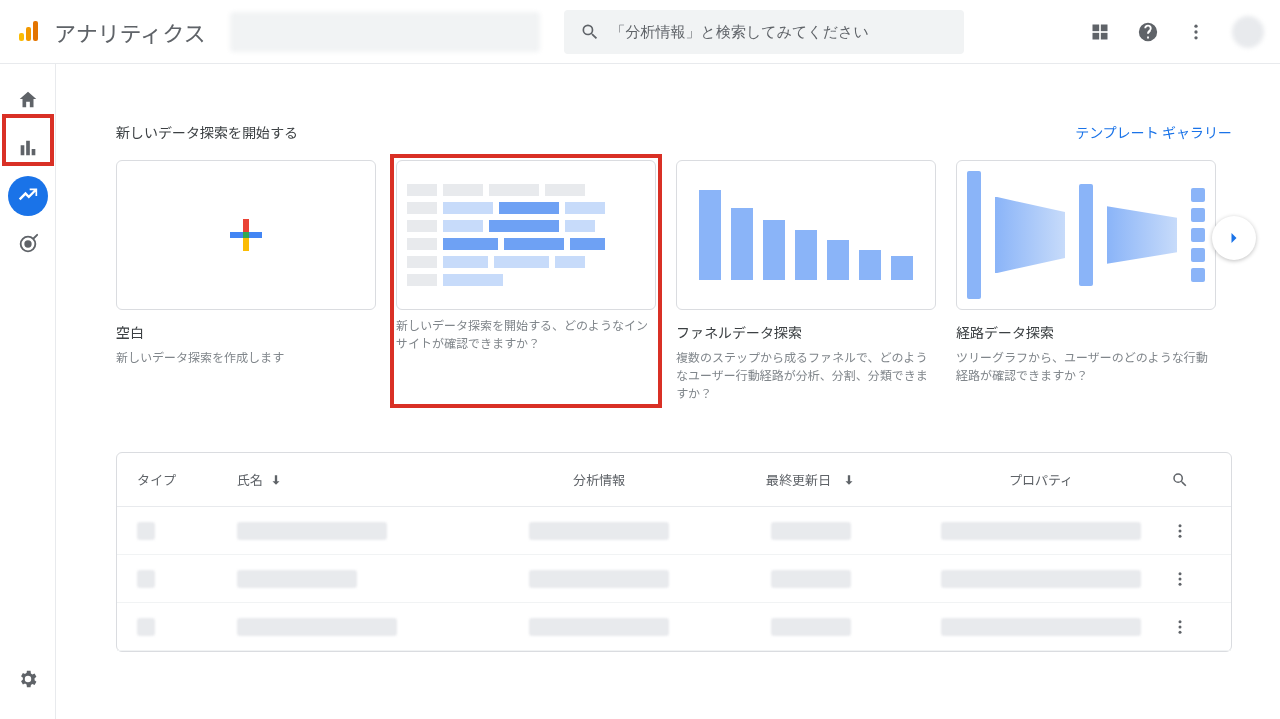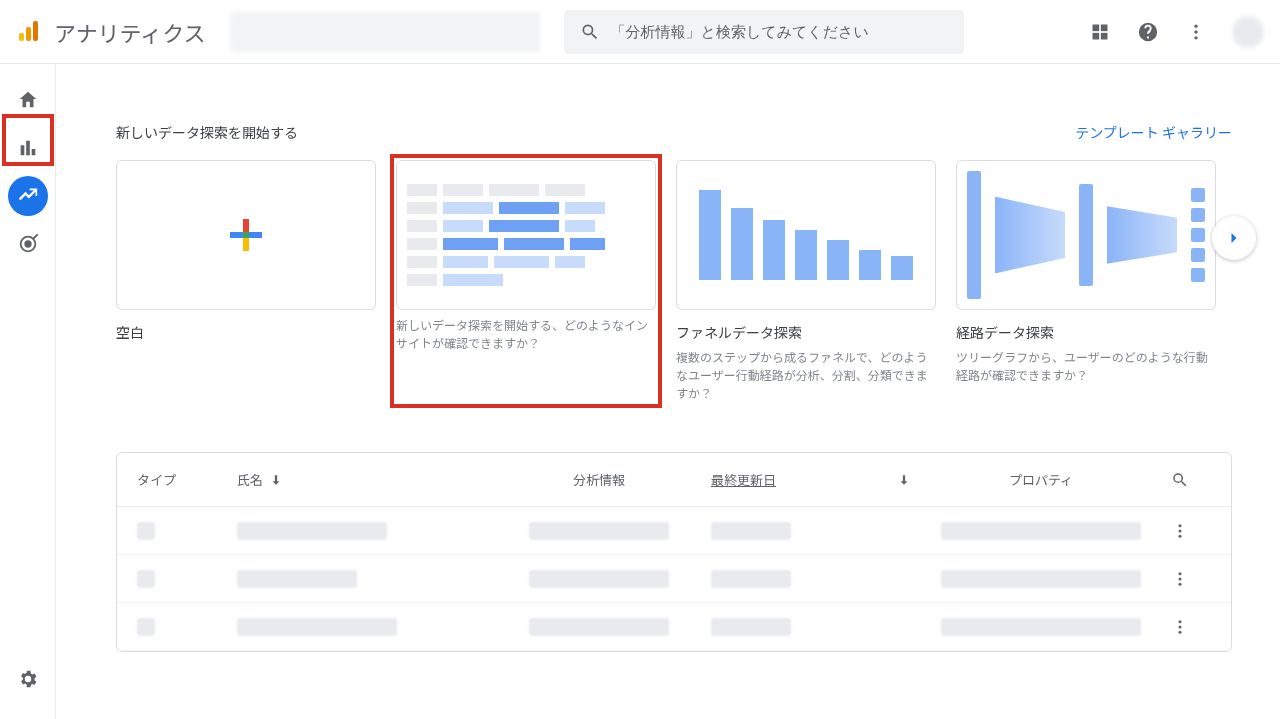--- a/index.html
+++ b/index.html
@@ -139,21 +139,21 @@
   }
   .list-head {
     display:flex; align-items:center;
     height:54px; padding: 0 20px;
     font-size:13px; color:#5f6368;
     border-bottom:1px solid #e8eaed;
   }
   .col-type   { width:100px; }
   .col-name   { width:250px; display:flex; align-items:center; gap:6px;}
   .col-owner  { flex:1; text-align:center; }
-  .col-updated{ width:200px; display:flex; align-items:center; gap:11px; justify-content:space-between;text-decoration:underline;}
+  .col-updated{ width:200px; display:flex; align-items:center; gap:11px; justify-content:center;}
   .col-prop   { width:260px; text-align:center;}
   .col-search { width:40px; text-align:right; cursor:pointer;}
   .list-row {
     display:flex; align-items:center;
     height:48px; padding:0 20px;
     border-bottom:1px solid #f1f3f4;
   }
   .blur-box { background:#e8eaed; height:18px; border-radius:3px; filter:blur(1px); }
   .row-menu { width:40px; text-align:right; color:#5f6368; cursor:pointer; }
 
@@ -256,20 +256,21 @@
       <div class="card">
         <div class="card-thumb">
           <svg width="40" height="40" viewBox="0 0 40 40" class="plus-mark">
             <rect x="17" y="4" width="6" height="32" fill="#fbbc04"></rect>
             <rect x="4" y="17" width="32" height="6" fill="#4285f4"></rect>
             <rect x="17" y="17" width="6" height="6" fill="#34a853"></rect>
             <rect x="17" y="4" width="6" height="13" fill="#ea4335"></rect>
           </svg>
         </div>
         <div class="card-title">空白</div>
+        <div class="card-desc">新しいデータ探索を作成します</div>
       </div>
 
       <div class="card highlight">
         <div class="red-outline"></div>
         <div class="card-thumb">
           <div class="freeform">
             <div class="row">
                 <div class="cell s" style="width:30px"></div>
                 <div class="cell s" style="width:40px"></div>
                 <div class="cell s" style="width:50px"></div>

